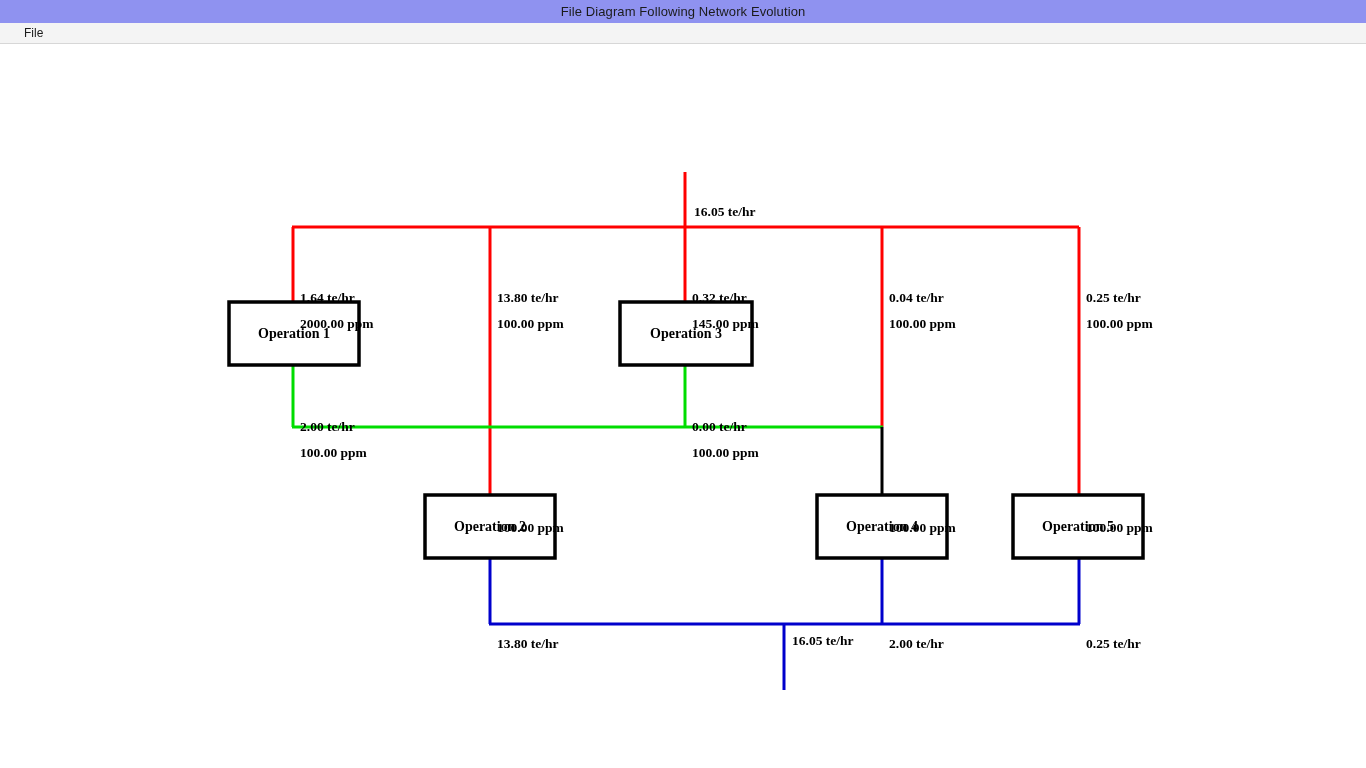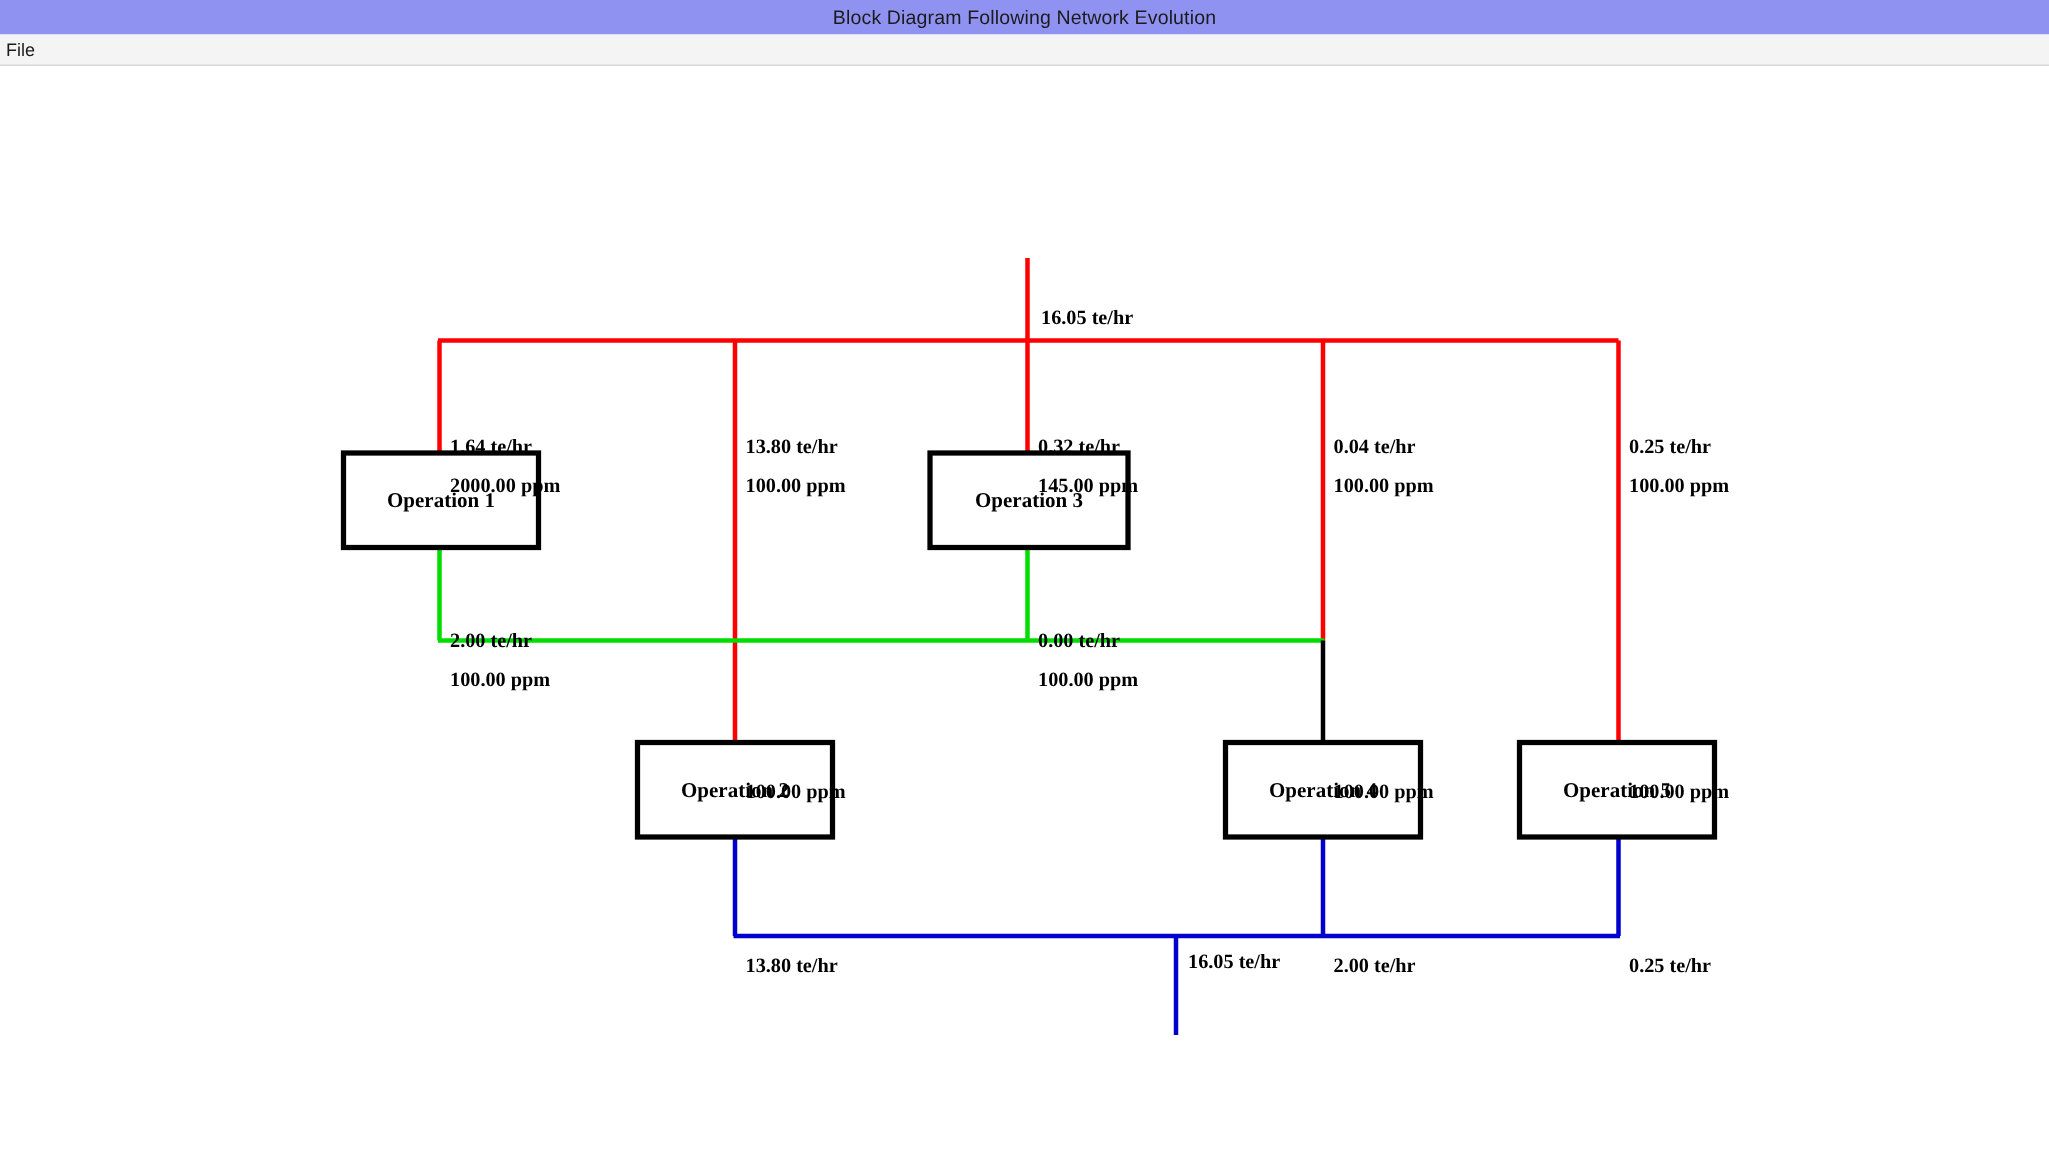--- a/index.html
+++ b/index.html
@@ -23,42 +23,42 @@
   #menubar{
     height:21px;width:100%;
     background:#f4f4f4;
     border-bottom:1px solid #d7d7d7;
     display:flex;align-items:center;
     box-sizing:border-box;
   }
   #menubar .menu-item{
     font-family:"Liberation Sans",sans-serif;
     font-size:12px;color:#1b1b1b;
-    padding:2px 8px 2px 4px;line-height:1;cursor:default;
+    padding:2px 8px 2px 24px;line-height:1;cursor:default;
   }
   
   #canvas-wrap{
     position:relative;width:1366px;height:724px;background:#ffffff;
   }
   #diagram{position:absolute;left:0;top:0;}
   .blocklabel{
     font-family:"Liberation Serif",serif;
     font-weight:bold;font-size:14px;fill:#000000;
     text-anchor:middle;dominant-baseline:middle;
   }
   .streamlabel{
     font-family:"Liberation Serif",serif;
     font-weight:bold;font-size:13.5px;fill:#000000;
   }
 </style>
 </head>
 <body>
 
 <div id="titlebar">
-  <span class="title-text">Block Diagram Following Network Evolution</span>
+  <span class="title-text">File Diagram Following Network Evolution</span>
 </div>
 
 <div id="menubar">
   <span class="menu-item">File</span>
 </div>
 
 <div id="canvas-wrap">
   <svg id="diagram" width="1366" height="724" viewBox="0 0 1366 724">
 
     <g>

